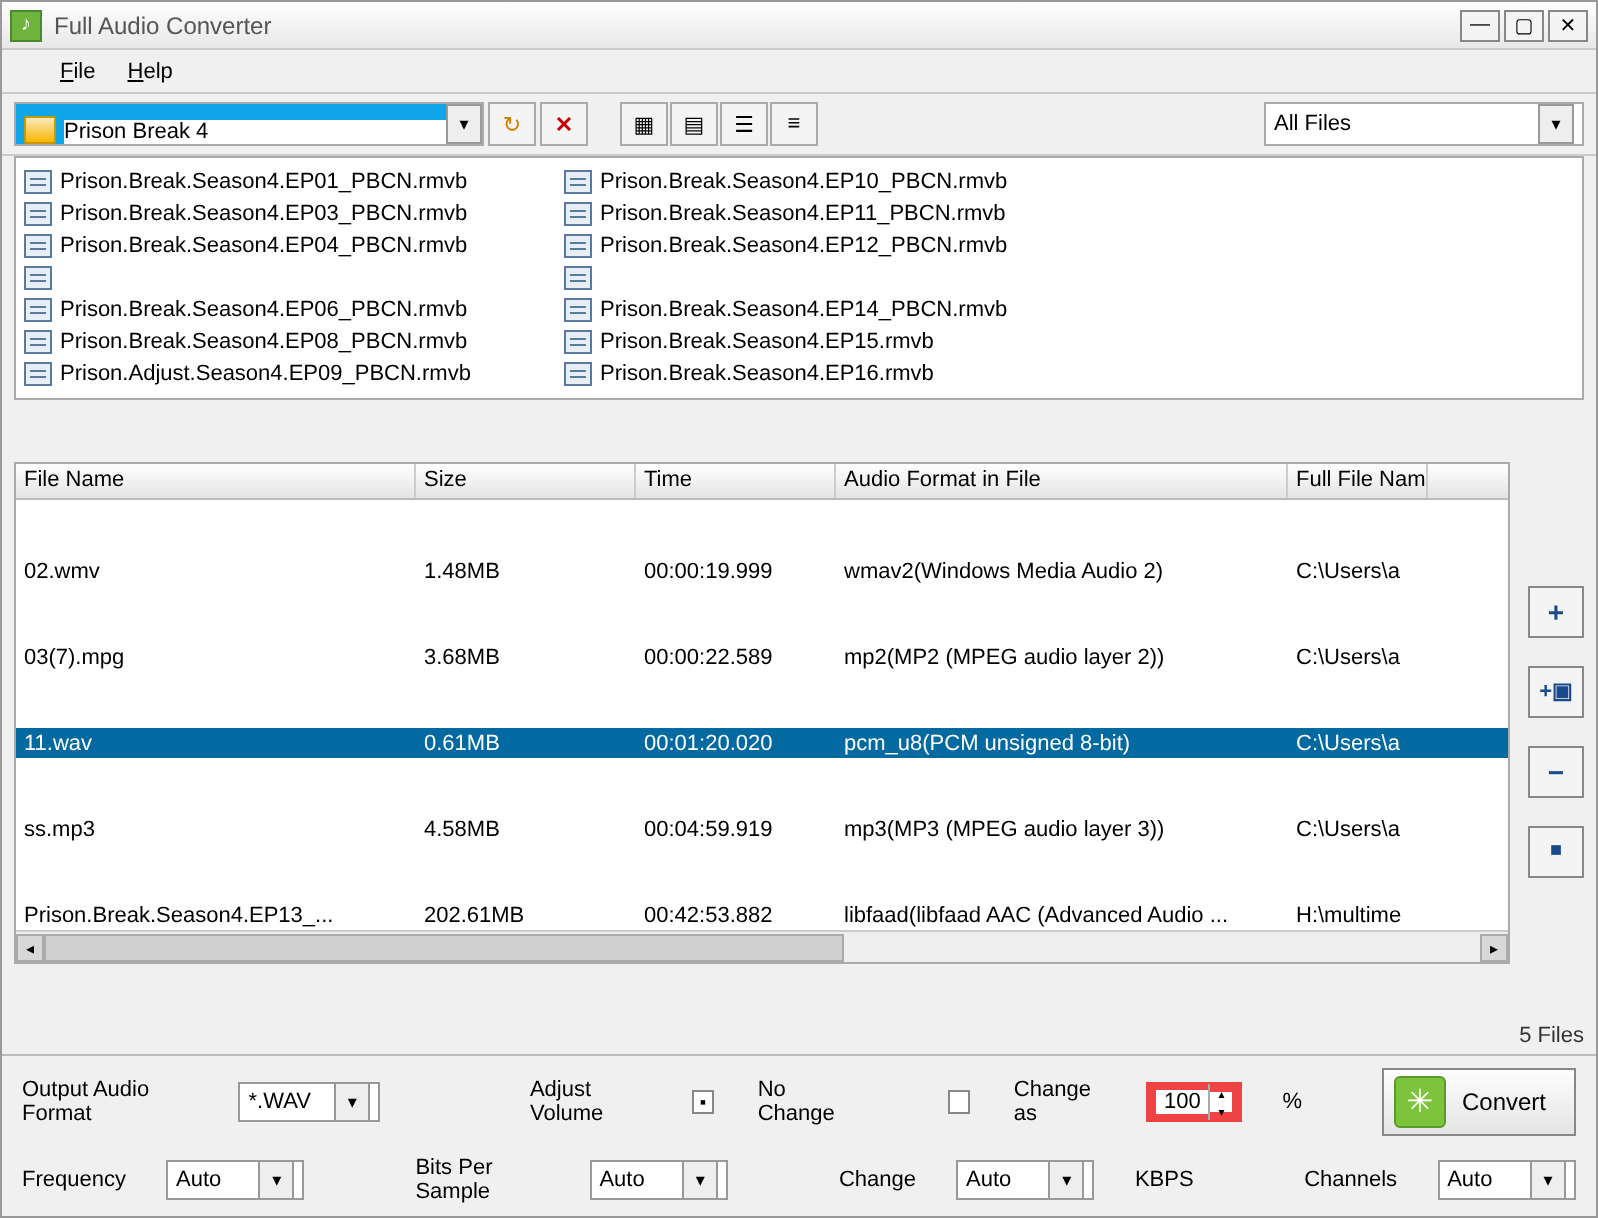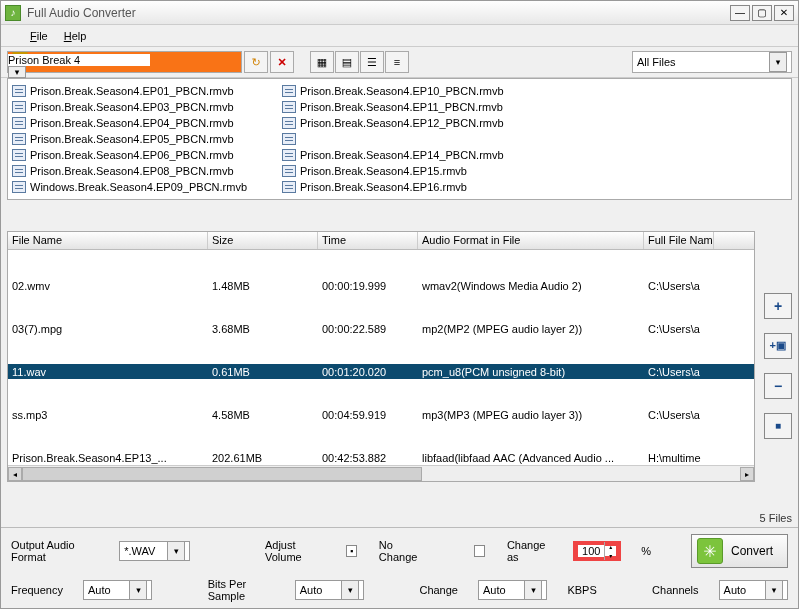--- a/index.html
+++ b/index.html
@@ -6,41 +6,41 @@
 body { font-family: Tahoma, Arial, sans-serif; font-size: 11px; background: #fff; }
 .window { width: 799px; height: 609px; border: 1px solid #999; background: #f0f0f0; display: flex; flex-direction: column; }
 .titlebar { height: 24px; background: linear-gradient(#fefefe,#e8e8e8); border-bottom: 1px solid #ccc; display: flex; align-items: center; padding: 0 4px; }
 .titlebar .app-icon { width: 16px; height: 16px; background: #6eb43f; margin-right: 6px; border: 1px solid #4a8a2a; display:flex; align-items:center; justify-content:center; color:#fff; font-size:10px; }
 .titlebar .title { flex: 1; color: #555; font-size: 12px; }
 .titlebar .winbtn { width: 20px; height: 16px; border: 1px solid #888; background: #f4f4f4; margin-left: 2px; display: flex; align-items: center; justify-content: center; font-size: 10px; cursor: pointer; }
 .menubar { height: 22px; display: flex; align-items: center; padding: 0 21px; border-bottom: 1px solid #ccc; background: #f0f0f0; }
 .menubar .menu { padding: 3px 8px; cursor: pointer; }
 .menubar .menu span { text-decoration: underline; }
 .toolbar { display: flex; align-items: center; padding: 4px 6px; gap: 2px; border-bottom: 1px solid #ccc; background: #f0f0f0; }
-.pathbox { display: flex; align-items: flex-start; border: 1px solid #aaa; background: #f97316; height: 22px; width: 235px; flex-direction: column; }
+.pathbox { display: flex; align-items: flex-end; border: 1px solid #aaa; background: #0ea5e9; height: 22px; width: 235px; }
 .folder-yellow { width: 16px; height: 14px; margin: 0 4px; background: linear-gradient(#fceabb,#f8b500); border: 1px solid #c99700; border-radius: 1px; }
 .pathbox input { border: none; flex:1; font-size: 11px; outline: none; }
 .drop-btn { width: 18px; height: 20px; border: 1px solid #999; background: #eee; display:flex; align-items:center; justify-content:center; font-size:9px; cursor:pointer; }
 .tbtn { width: 24px; height: 22px; border: 1px solid #aaa; background: #f4f4f4; display:flex; align-items:center; justify-content:center; cursor:pointer; font-size:11px; }
 .view-btns { display:flex; gap:1px; margin-left:4px; }
 .spacer { flex:1; }
 .filter { display:flex; align-items:center; border:1px solid #aaa; background:#fff; height:22px; width:160px; padding:0 4px; }
 .filter span { flex:1; }
 .browser { height: 122px; background:#fff; border:1px solid #aaa; margin:0 6px 4px 6px; padding:4px; display:flex; flex-direction:column; flex-wrap:wrap; align-content:flex-start; overflow:hidden; gap:1px 14px; }
 .browser-item { display:flex; align-items:center; height:15px; width:256px; cursor:pointer; }
 .rmvb-icon { width:14px; height:12px; border:1px solid #5a7aa0; background:#e8eef8; margin-right:4px; position:relative; }
 .rmvb-icon::after { content:""; position:absolute; left:2px; right:2px; top:3px; height:1px; background:#5a7aa0; box-shadow:0 3px 0 #5a7aa0; }
 .browser-item .label { white-space:nowrap; overflow:hidden;text-align:center; }
 .filelist { flex:1; display:flex; margin:0 6px; gap:2px;align-items:center; }
 .listwrap { flex:1; display:flex; flex-direction:column; border:1px solid #aaa; }
 .listhead { display:flex; background:linear-gradient(#fefefe,#e4e4e4); border-bottom:1px solid #bbb; height:18px; }
 .listhead .col { border-right:1px solid #ccc; padding:2px 4px; font-size:11px; cursor:pointer; overflow:hidden; white-space:nowrap; }
 .listbody { flex:1; background:#fff; overflow:auto; }
 .row { display:flex; height:15px; align-items:center;margin-top:28px; }
-.row.selected { background:#0c4a6e; color:#fff; }
+.row.selected { background:#0369a1; color:#fff; }
 .row .cell { padding:0 4px; overflow:hidden; white-space:nowrap; font-size:11px; }
 .c-name{width:200px;} .c-size{width:110px;} .c-time{width:100px;} .c-fmt{width:226px;} .c-path{width:70px;}
 .listscroll { height:16px; background:#eee; border-top:1px solid #ccc; position:relative; }
 .listscroll .thumb { position:absolute; left:14px; top:1px; width:400px; height:14px; background:#d0d0d0; border:1px solid #aaa; }
 .listscroll .arr { position:absolute; top:1px; width:14px; height:14px; background:#d8d8d8; border:1px solid #aaa; display:flex; align-items:center; justify-content:center; font-size:8px; }
 .sidebuttons { width:35px; display:flex; flex-direction:column; gap:14px; padding-top:18px; align-items:flex-end; }
 .sidebtn { width:28px; height:26px; border:1px solid #888; background:#f4f4f4; display:flex; align-items:center; justify-content:center; font-size:14px; cursor:pointer; color:#1a4a8a; font-weight:bold; }
 .filecount { text-align:right; padding:3px 6px; font-size:11px; color:#333; }
 .bottom { border-top:1px solid #bbb; padding:6px 10px; display:flex; flex-direction:column; gap:10px; background:#f0f0f0; }
 .brow { display:flex; align-items:center; gap:20px; }
@@ -99,33 +99,32 @@
       <div class="browser-item">
         <div class="rmvb-icon"></div>
         <span class="label">Prison.Break.Season4.EP03_PBCN.rmvb</span>
       </div>
       <div class="browser-item">
         <div class="rmvb-icon"></div>
         <span class="label">Prison.Break.Season4.EP04_PBCN.rmvb</span>
       </div>
       <div class="browser-item">
         <div class="rmvb-icon"></div>
-        <span class="label">Prison.Break.Season4.EP05_PBCN.rmvb</span>
       </div>
       <div class="browser-item">
         <div class="rmvb-icon"></div>
         <span class="label">Prison.Break.Season4.EP06_PBCN.rmvb</span>
       </div>
       <div class="browser-item">
         <div class="rmvb-icon"></div>
         <span class="label">Prison.Break.Season4.EP08_PBCN.rmvb</span>
       </div>
       <div class="browser-item">
         <div class="rmvb-icon"></div>
-        <span class="label">Windows.Break.Season4.EP09_PBCN.rmvb</span>
+        <span class="label">Prison.Adjust.Season4.EP09_PBCN.rmvb</span>
       </div>
       <div class="browser-item">
         <div class="rmvb-icon"></div>
         <span class="label">Prison.Break.Season4.EP10_PBCN.rmvb</span>
       </div>
       <div class="browser-item">
         <div class="rmvb-icon"></div>
         <span class="label">Prison.Break.Season4.EP11_PBCN.rmvb</span>
       </div>
       <div class="browser-item">

